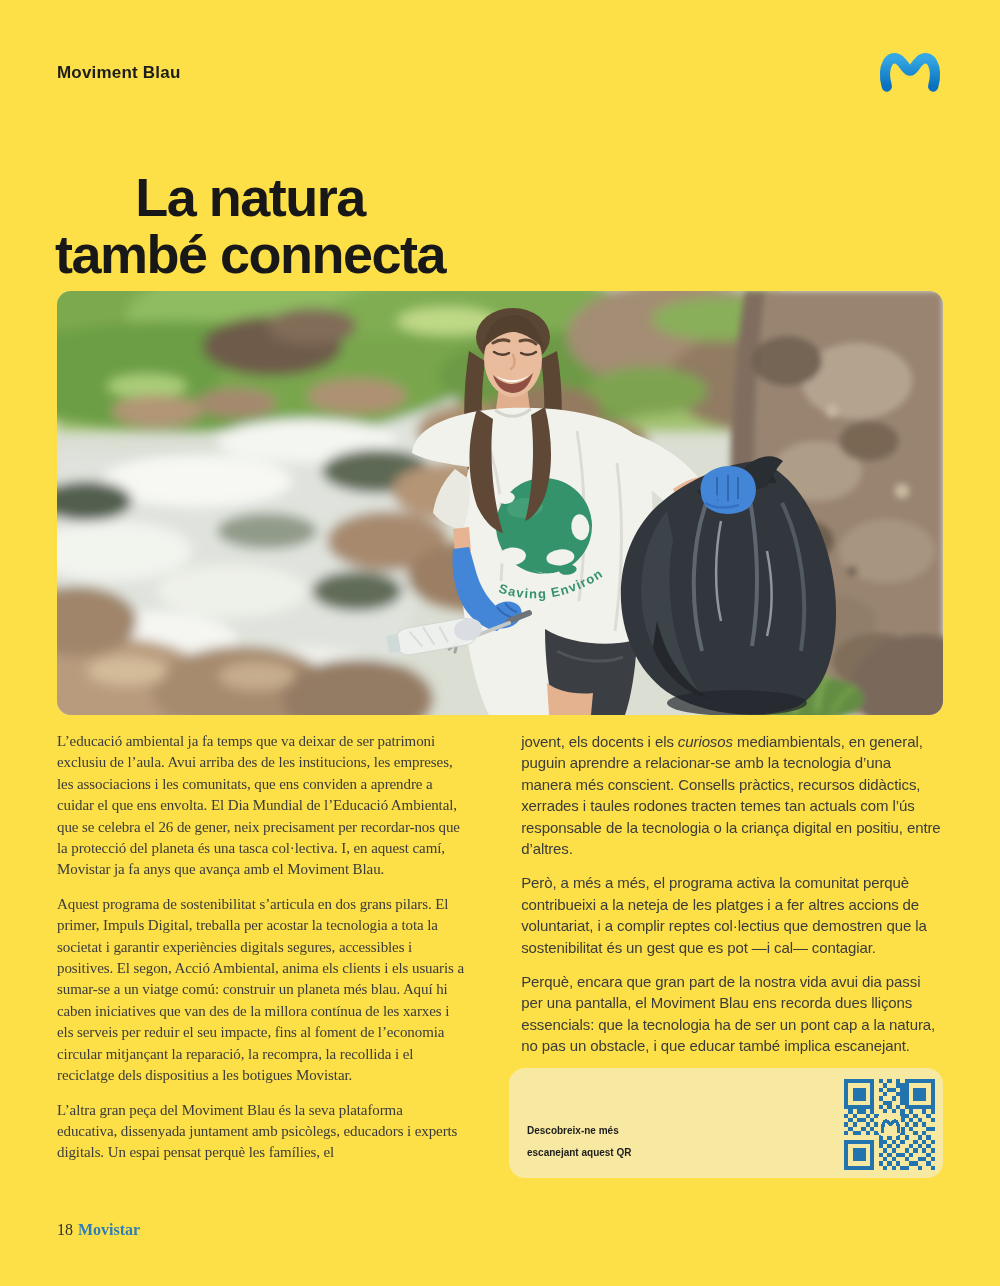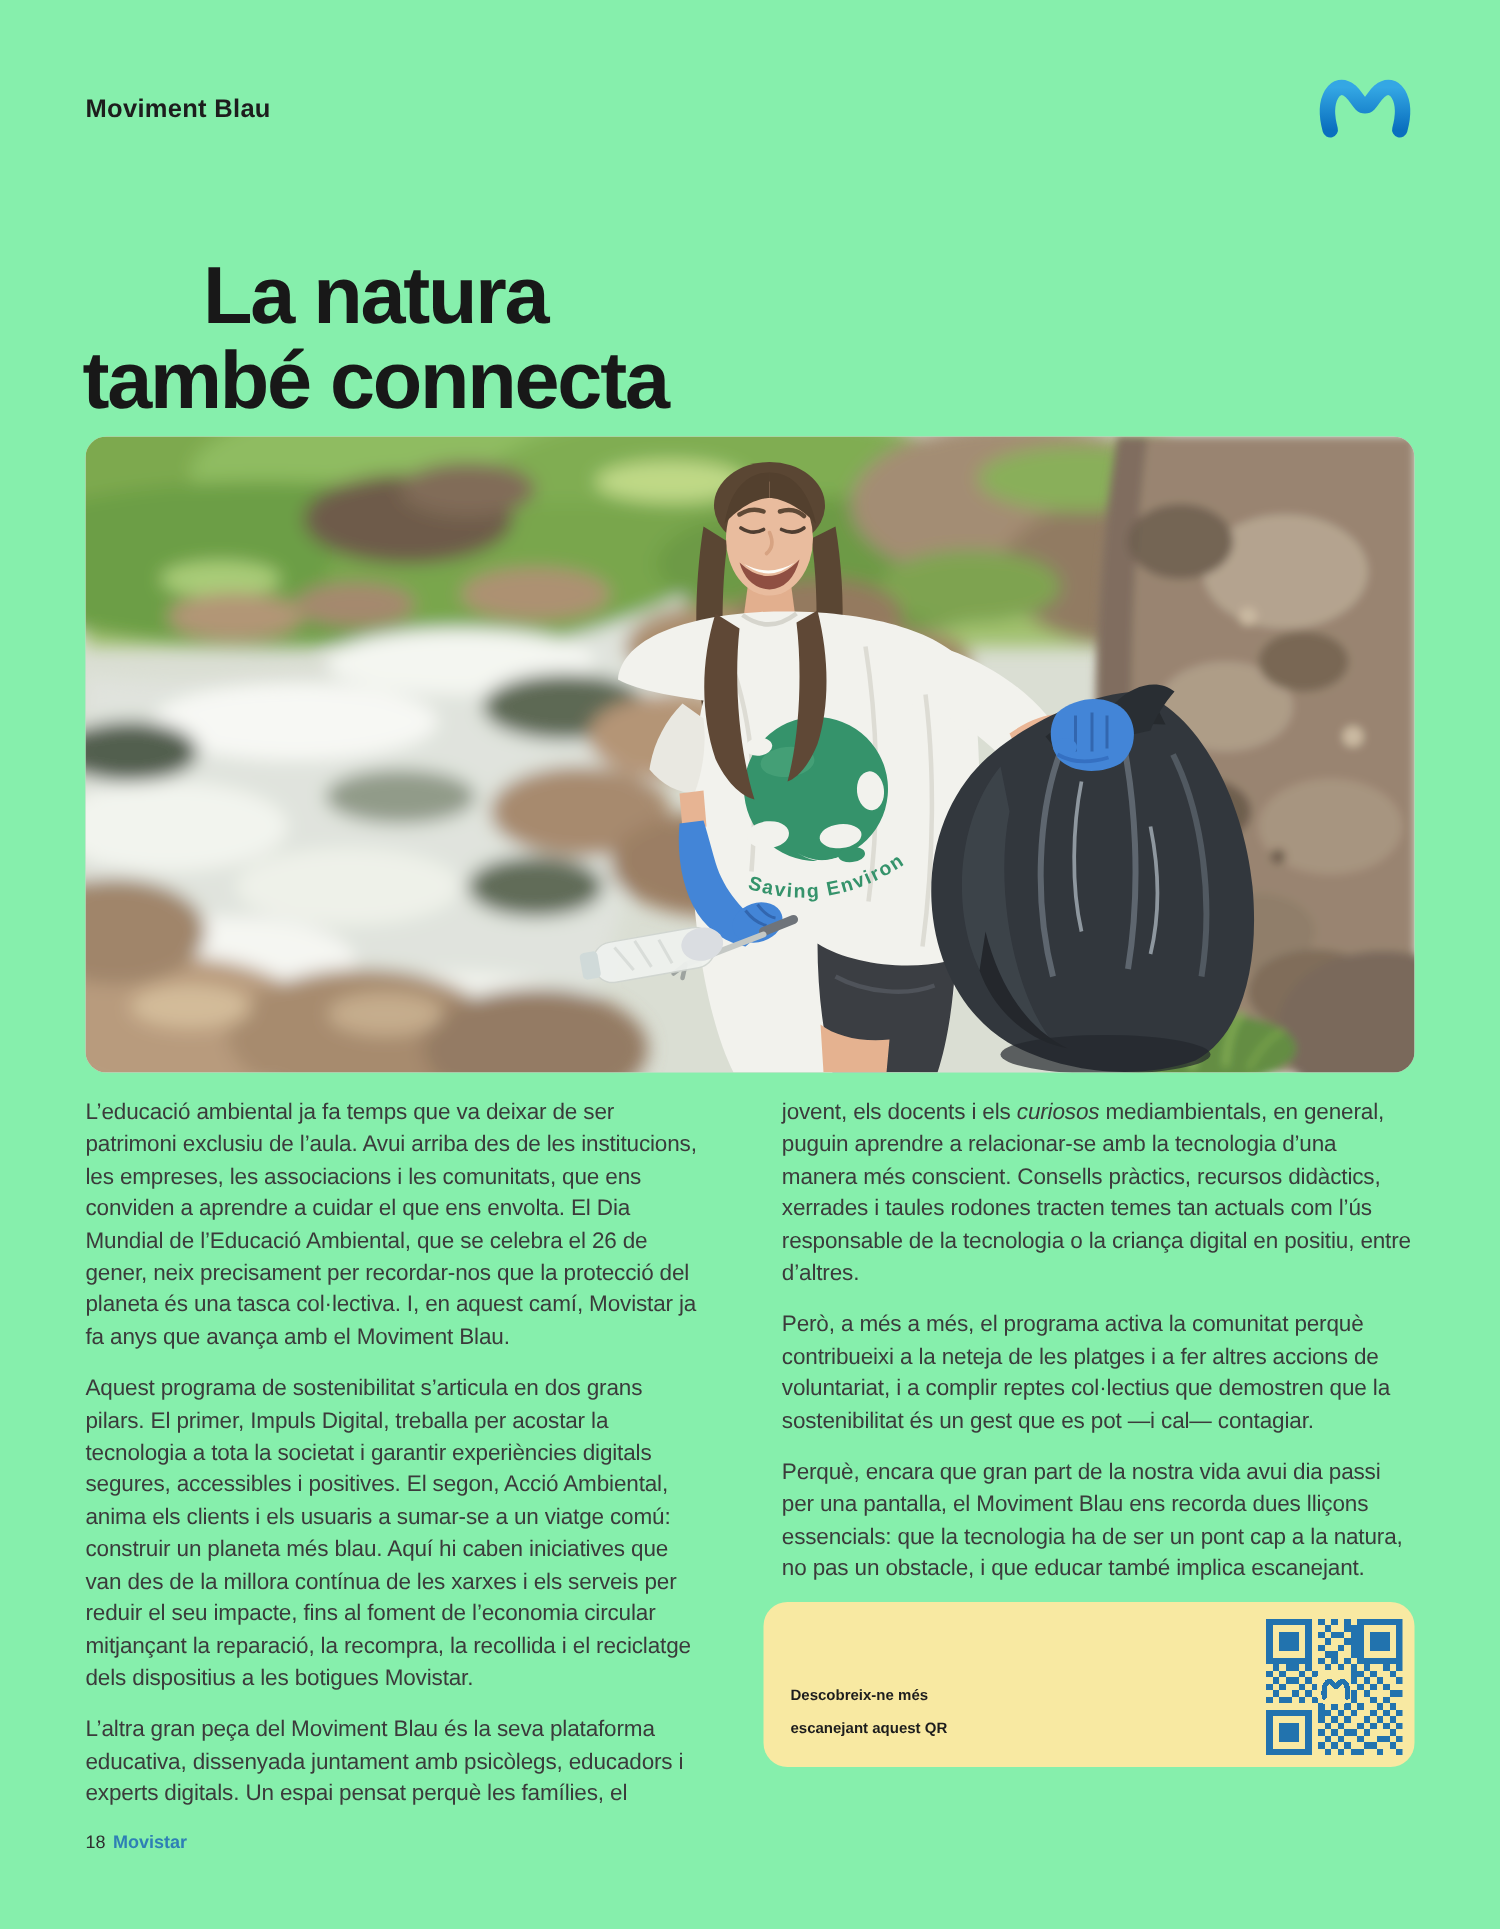--- a/index.html
+++ b/index.html
@@ -1,37 +1,37 @@
 <!DOCTYPE html>
 <html><head>
 <meta charset="utf-8">
 <style>
   html,body{margin:0;padding:0;background:#ffffff;}
   body{width:1000px;height:1286px;font-family:"Liberation Sans",sans-serif;position:relative;overflow:hidden;}
-  .page{position:absolute;inset:0;background:#86efac;}
+  .page{position:absolute;inset:0;background:#fde047;}
 
   .kicker{position:absolute;left:57px;top:63px;font-size:17px;font-weight:700;color:#1d1d1d;letter-spacing:.2px;}
   .logo{position:absolute;left:876px;top:44px;width:68px;height:52px;}
 
   .title{position:absolute;left:55px;top:133px;font-size:54px;line-height:57px;font-weight:700;color:#181818;letter-spacing:-1.5px;text-align:center;}
 
   .photo{position:absolute;left:57px;top:291px;width:886px;height:424px;border-radius:14px;overflow:hidden;background:#d8dcd2;}
   .photo svg{display:block;width:886px;height:424px;}
 
   .columns{position:absolute;left:57px;top:731px;width:886px;display:flex;}
   .col{color:#3b3b3b;font-size:15px;line-height:21.4px;letter-spacing:-0.1px;}
   .col p{margin:0 0 13px 0;}
-  .col-left{width:420px;margin-right:16px;}
+  .col-left{width:420px;margin-right:16px;font-family:Liberation Serif, serif;}
   .col-right{width:434px;margin-left:40px;}
 
   .cta{position:absolute;left:509px;top:1068px;width:434px;height:110px;background:#f8e9a2;border-radius:16px;}
   .cta-text{position:absolute;left:18px;bottom:14px;font-size:10px;line-height:22px;font-weight:700;color:#1d1d1d;}
   .qr{position:absolute;top:11px;right:8px;width:91px;height:91px;}
 
-  .footer{position:absolute;left:57px;top:1221px;font-size:12px;}
+  .footer{position:absolute;left:57px;top:1221px;font-size:16px;font-family:Liberation Serif, serif;}
   .footer .num{color:#2f2f2f;font-weight:400;}
   .footer .brand{color:#2e7fb5;font-weight:700;margin-left:5px;}
 </style>
 </head>
 <body>
 
 <div class="page">
 
   <div class="kicker">Moviment Blau</div>
 

